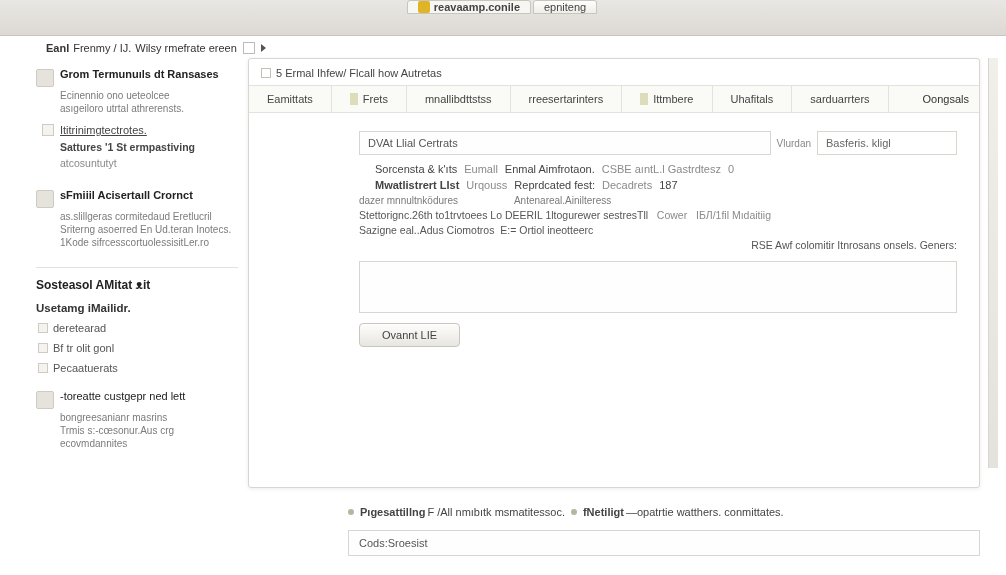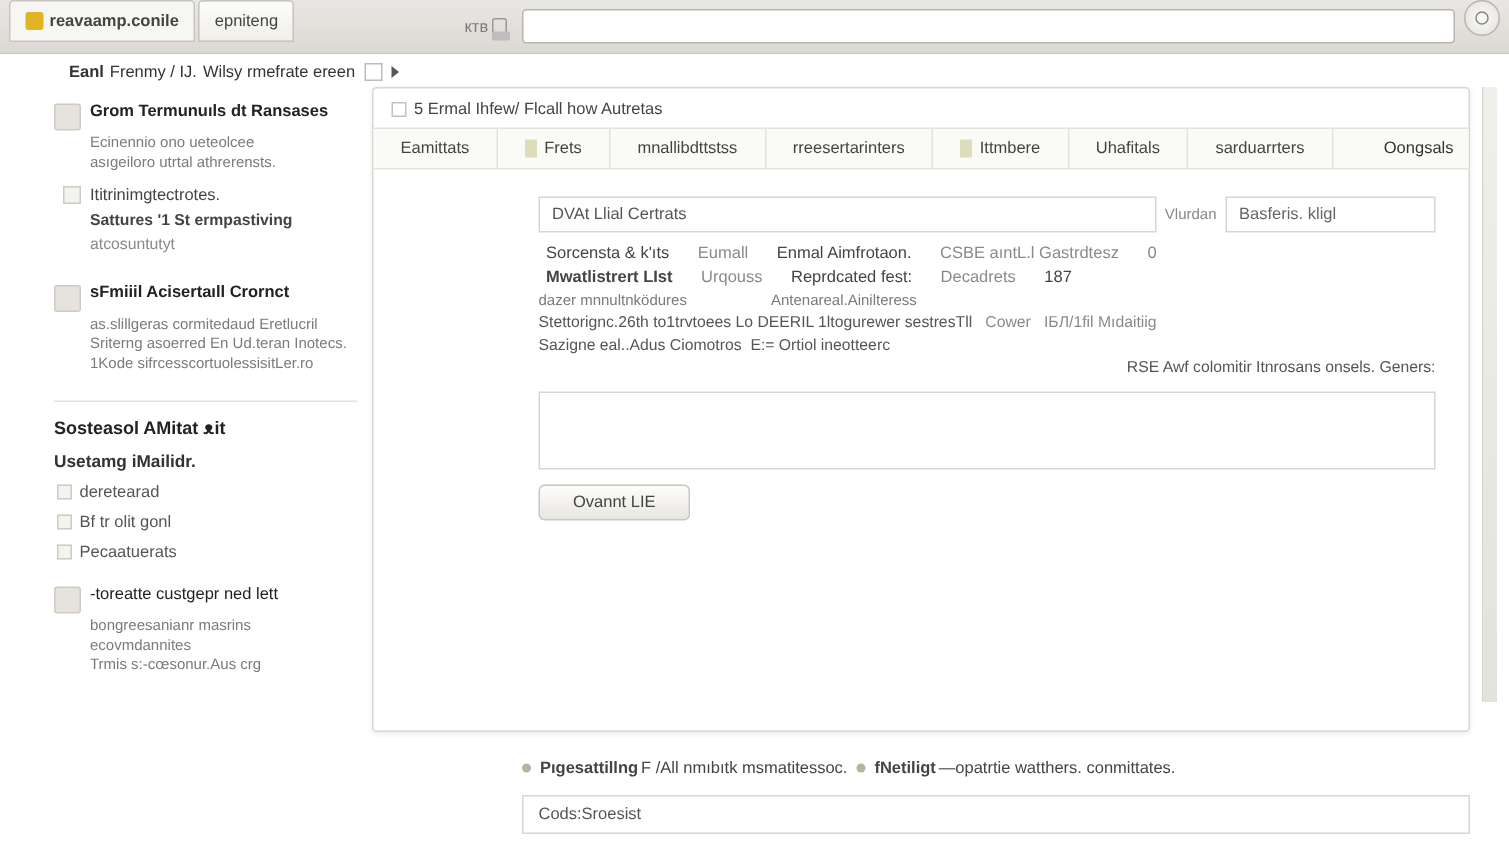--- a/index.html
+++ b/index.html
@@ -11,21 +11,23 @@
     width: 1006px;
     height: 575px;
     overflow: hidden;
   }
   
   .topbar {
     height: 36px;
     background: linear-gradient(#e9e7e3,#dcd9d4);
     border-bottom: 1px solid #c8c5bf;
     display: flex;
+    align-items: center;
     padding: 0 6px;
+    flex-direction: column;
   }
   .top-tabs { display: flex; height: 28px; align-items: stretch; }
   .top-tab {
     display: flex; align-items: center;
     padding: 0 10px;
     border: 1px solid #c8c5bf;
     background: linear-gradient(#fdfdfc,#efeee9);
     margin-right: 2px;
     border-radius: 3px 3px 0 0;
     font-size: 11px;
@@ -69,21 +71,21 @@
   .sidebar {
     width: 248px;
     padding: 10px 10px 0 36px;
   }
   .sb-block { margin-bottom: 18px; }
   .sb-head { display:flex; align-items:flex-start; margin-bottom:2px;}
   .sb-icon { width:18px; height:18px; background:#e6e3dd;border:1px solid #cfcbc4;border-radius:2px;margin-right:6px;flex-shrink:0;margin-top:1px;}
   .sb-title { font-weight:bold; font-size:11px; color:#222;}
   .sb-desc { font-size:10px; color:#7b7b7b; margin-left:24px; line-height:1.3;}
   .sb-list { margin-top:6px;}
-  .sb-item { display:flex; align-items:center; padding:3px 0 3px 6px; font-size:11px; color:#444;}
+  .sb-item { display:flex; align-items:center; padding:3px 0 3px 6px; font-size:11px; color:#444;text-decoration:underline;}
   .sb-item .dash { width:12px;height:12px;border:1px solid #cfcbc4;margin-right:6px;background:#f4f3ef;}
   .sb-sub { font-size:10.5px; color:#444; padding:2px 0 2px 24px; font-weight:bold;}
   .sb-sub.link { color:#8a8a8a;font-weight:normal;}
   .sb-h2 { font-weight:bold; font-size:12px; color:#222; border-top:1px solid #e3e1db; padding-top:10px; margin-top:6px;}
   .sb-h3 { font-weight:bold; font-size:11.5px; color:#333; margin-top:10px; margin-bottom:4px;}
   .sb-link { font-size:11px; color:#555; padding:4px 0 4px 2px; display:flex; align-items:center;}
   .sb-link .mini { width:10px;height:10px;border:1px solid #cfcbc4;margin-right:5px;background:#f4f3ef;}
   
   .panel-wrap { flex:1; position:relative; padding-right:26px;}
   .panel {
@@ -107,21 +109,21 @@
     color:#444;
     display:flex;align-items:center;gap:5px;
   }
   .ptab .flag{width:8px;height:12px;background:#ddb;}
   .ptab:first-child{border-left:none;}
   .form-area { padding: 18px 22px 12px 110px; }
   .row { display:flex; align-items:center; margin-bottom:8px; font-size:11px;}
   .fld-box { flex:1; border:1px solid #d8d6d0; padding:5px 8px; font-size:11px; color:#555; background:#fefefe;}
   .fld-short { width:140px; border:1px solid #d8d6d0; padding:5px 8px; margin-left:6px; font-size:11px; color:#666;}
   .lbl-mini { font-size:10px; color:#888; margin-left:6px;}
-  .row2 { display:flex; gap:19px; align-items:baseline; font-size:11px; color:#444; margin:4px 5px;}
+  .row2 { display:flex; gap:7px; align-items:baseline; font-size:11px; color:#444; margin:4px 16px;}
   .mut { color:#8a8a8a;}
   .grid2 { display:flex; font-size:10px;color:#7a7a7a;margin-top:2px; gap:56px;}
   .mini-row { font-size:10.5px; color:#555; margin-top:3px;}
   .textarea {
     margin-top:10px; height:52px; border:1px solid #d8d6d0; background:#fefefe; width:100%;
   }
   .btn {
     margin-top:10px;
     padding:5px 22px;
     font-size:11px;
@@ -230,22 +232,22 @@
         <span class="mini"></span>
         <span>Pecaatuerats</span>
       </div>
 
     <div class="sb-block" style="margin-top:12px">
       <div class="sb-head">
         <span class="sb-icon"></span>
         <span class="sb-title" style="font-weight:normal">-toreatte custgepr ned lett</span>
       </div>
       <div class="sb-desc">bongreesanianr masrins</div>
+      <div class="sb-desc">Trmis s:-cœsonur.Aus crg</div>
       <div class="sb-desc">ecovmdannites</div>
-      <div class="sb-desc">Trmis s:-cœsonur.Aus crg</div>
     </div>
   </div>
 
   <div class="panel-wrap">
     <div class="panel">
       <div class="panel-title">
         <span class="pt-icon"></span>
         <span>5 Ermal Ihfew/ Flcall how Autretas</span>
       </div>
       <div class="panel-right">Oongsals</div>

